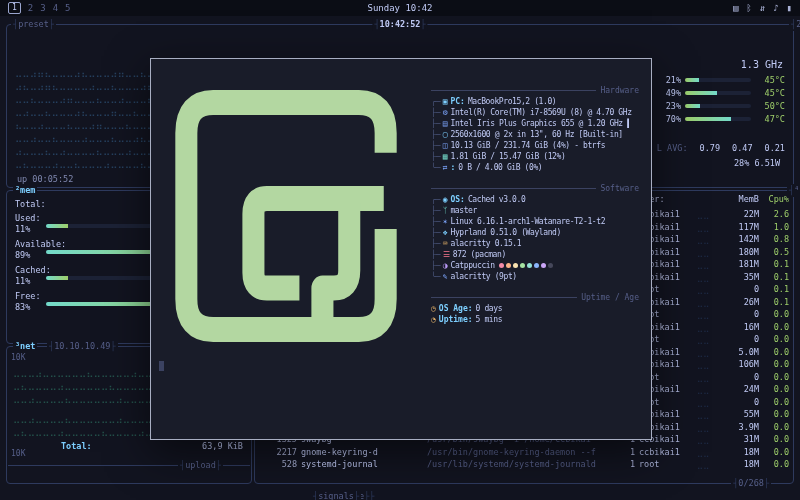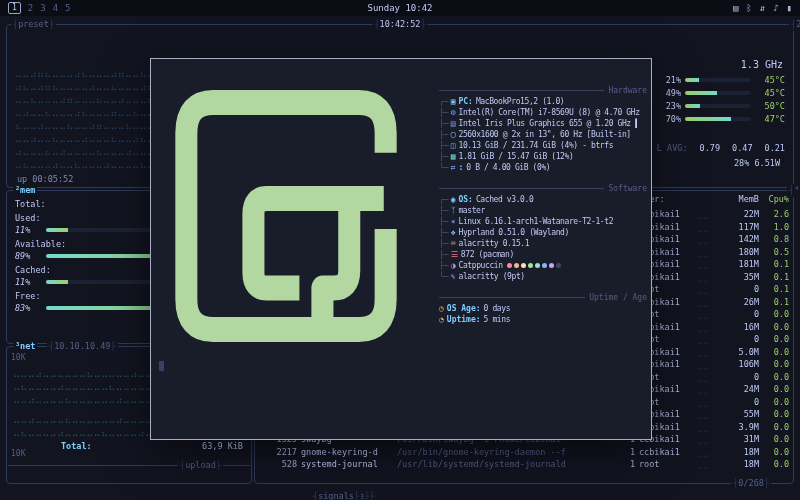--- a/index.html
+++ b/index.html
@@ -19,77 +19,77 @@
   .box{position:absolute;border:1px solid #2e3a5e;border-radius:4px;}
   .blabel{position:absolute;background:#121420;padding:0 2px;font-size:8.5px;line-height:13px;white-space:nowrap;}
   .tab::before{content:"┤";color:#2e3a5e;}
   .tab::after{content:"├";color:#2e3a5e;}
   .btitle{color:#7dcfff;font-weight:bold;}
   .dim{color:#565f89;} .fg{color:#c0caf5;}
   pre.decor{position:absolute;margin:0;font-size:10px;line-height:13px;color:#26405f;overflow:hidden;}
 
   #cpu-box{left:6px;top:24px;width:786px;height:162px;}
   .cpu-left{position:absolute;top:-7px;left:4px;display:flex;gap:3px;}
-  .time-tab{position:absolute;top:-7px;left:50%;transform:translateX(-50%);}
+  .time-tab{position:absolute;top:-7px;left:50%;transform:translateX(-50%);font-weight:bold;}
   .bat-cluster{position:absolute;top:-7px;right:4px;display:flex;gap:4px;}
   .bat-inner{display:flex;gap:3px;align-items:center;}
   .freq{position:absolute;top:34px;right:10px;font-size:10px;color:#c0caf5;}
   .cores{position:absolute;top:48px;right:8px;width:152px;}
   .core-row{display:flex;align-items:center;gap:4px;height:13px;font-size:8.5px;}
   .cg{color:#2e4a6b;width:18px;overflow:hidden;}
   .cp{width:26px;text-align:right;color:#c0caf5;}
   .cm{flex:1;height:4px;background:#1c2236;border-radius:2px;overflow:hidden;}
   .cm i{display:block;height:100%;background:linear-gradient(90deg,#9ece6a,#73daca);}
   .ct{width:30px;text-align:right;color:#9ece6a;}
   .lavg{position:absolute;top:118px;right:8px;display:flex;gap:12px;font-size:8.5px;}
   .power{position:absolute;top:133px;right:13px;font-size:8.5px;color:#c0caf5;}
   .uptime{position:absolute;left:8px;bottom:3px;font-size:8.5px;color:#8089b0;background:#121420;padding:0 2px;}
   #cpu-decor{left:8px;top:40px;width:136px;height:122px;}
 
   #mem-box{left:6px;top:190px;width:244px;height:152px;}
   .memrows{position:absolute;left:8px;top:5px;width:228px;font-size:8.5px;}
   .mlabel{color:#c0caf5;margin-top:3px;line-height:11px;}
-  .mline{display:flex;gap:5px;align-items:center;height:12px;font-style:italic;}
+  .mline{display:flex;gap:5px;height:12px;}
   .mpct{width:26px;color:#c0caf5;}
   .mmeter{flex:1;height:4px;background:#1c2236;border-radius:2px;overflow:hidden;}
   .mmeter i{display:block;height:100%;background:linear-gradient(90deg,#73daca,#9ece6a);}
 
   #net-box{left:6px;top:346px;width:244px;height:136px;}
   .nscale{position:absolute;font-size:8px;color:#565f89;}
   #net-decor1{left:6px;top:18px;width:140px;height:44px;color:#23504a;}
   #net-decor2{left:6px;top:64px;width:230px;height:28px;color:#23504a;}
   .ntotal{position:absolute;left:54px;right:8px;top:94px;display:flex;justify-content:space-between;font-size:8.5px;}
   .ndiv{position:absolute;left:1px;right:1px;top:118px;border-top:1px solid #2e3a5e;}
   .ndiv .blabel{top:-7px;left:170px;}
 
   #proc-box{left:254px;top:190px;width:538px;height:292px;}
   .pctrl{position:absolute;top:-7px;right:6px;display:flex;gap:2px;}
   .phead,.prow{display:flex;gap:4px;align-items:center;padding:0 4px;}
   .phead{position:absolute;top:3px;left:0;right:0;font-size:8.5px;color:#8089b0;}
   .prows{position:absolute;top:17px;left:0;right:0;bottom:12px;overflow:hidden;}
   .prow{height:12.5px;font-size:8.5px;}
   .c-pid{width:38px;text-align:right;color:#a9b1d6;overflow:hidden;}
   .c-prog{width:92px;color:#c0caf5;overflow:hidden;}
-  .c-args{flex:1;color:#565f89;overflow:hidden;white-space:nowrap;}
+  .c-args{flex:1;color:#565f89;overflow:hidden;white-space:nowrap;margin-left:30px;}
   .c-th{width:14px;text-align:right;color:#a9b1d6;overflow:hidden;}
   .c-user{width:54px;color:#a9b1d6;overflow:hidden;}
   .c-g{width:22px;color:#223150;overflow:hidden;}
   .prow .c-g::before{content:"⣀⣀";}
   .c-mem{width:36px;text-align:right;color:#c0caf5;}
   .c-cpu{width:26px;text-align:right;color:#9ece6a;}
   .pcount{position:absolute;bottom:-7px;right:22px;}
   .pfoot{position:absolute;bottom:-7px;left:56px;display:flex;gap:2px;}
 
   
   .fwin{position:absolute;left:150px;top:58px;width:500px;height:380px;background:#191c29;
     border:1px solid #a8aec2;z-index:20;box-shadow:0 12px 40px rgba(0,0,0,.55);}
   .logo{position:absolute;left:20px;top:26px;width:230px;height:262px;}
   .logo path{fill:none;stroke-width:23;stroke-linejoin:round;stroke-linecap:butt;}
   .wcursor{position:absolute;left:8px;top:302px;width:5px;height:10px;background:#3b4261;}
-  .fetch{position:absolute;left:280px;top:24px;width:208px;font-size:8px;margin-left:8px;}
+  .fetch{position:absolute;left:280px;top:24px;width:208px;font-size:8px;}
   .fsec-h{display:flex;align-items:center;gap:4px;height:11px;margin-top:2px;}
   .fline{flex:1;border-top:1px solid #3b4261;}
   .ftitle{color:#565f89;}
   .fl{display:flex;align-items:center;height:11px;white-space:nowrap;overflow:hidden;}
   .ftree{color:#4d5a82;margin-right:2px;}
   .fico{margin-right:3px;}
   .flab{color:#7dcfff;font-weight:bold;margin-right:3px;}
   .fval{color:#c0caf5;letter-spacing:-0.4px;}
   .fdots{display:flex;gap:2px;margin-left:4px;align-items:center;}
   .dot{width:5px;height:5px;border-radius:50%;display:inline-block;}

